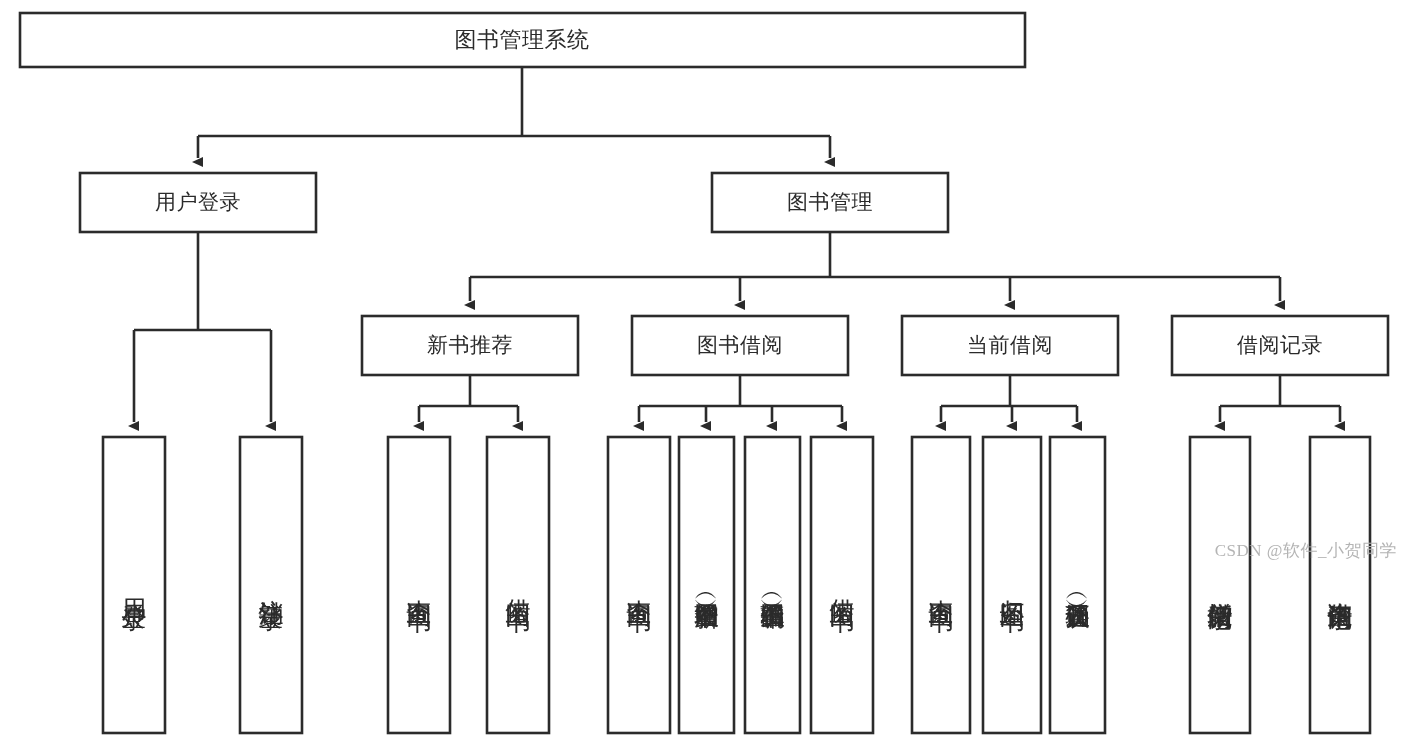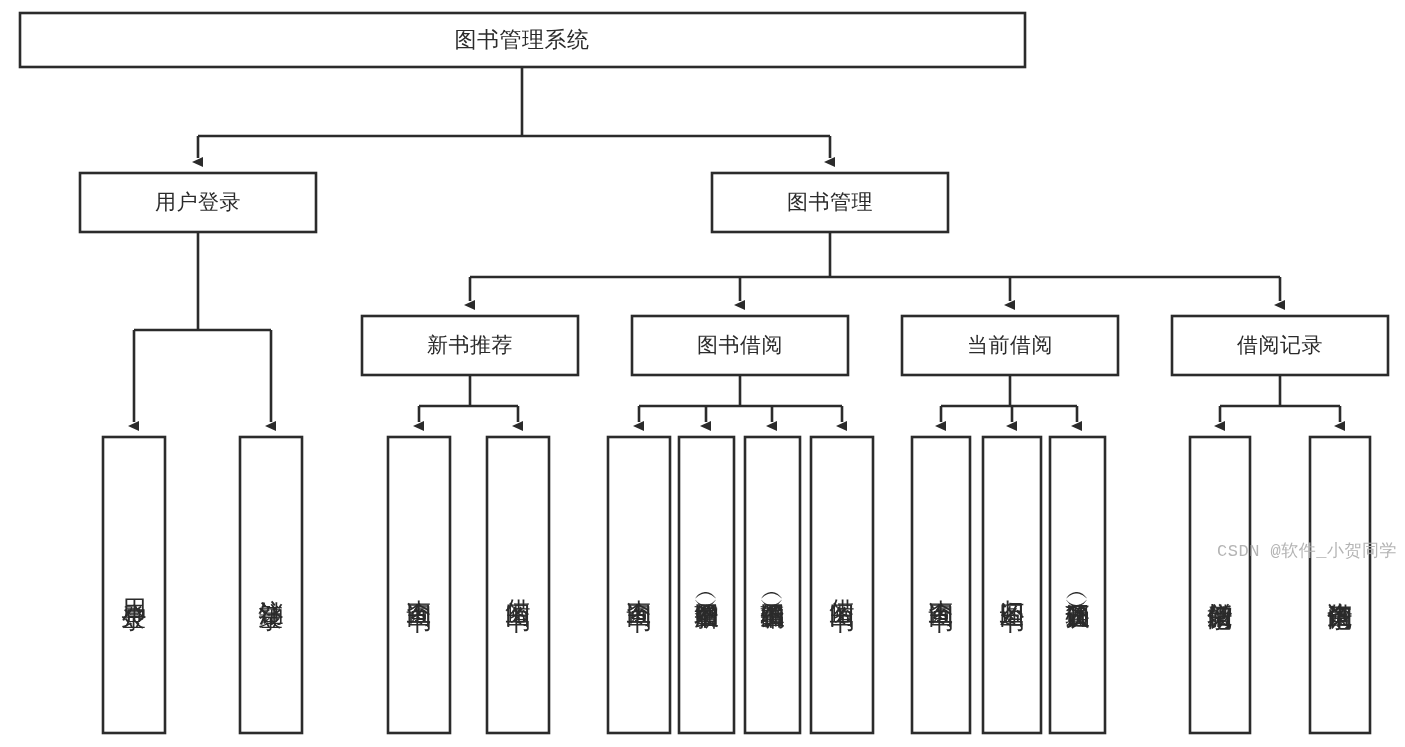--- a/index.html
+++ b/index.html
@@ -66,21 +66,21 @@
     justify-content: center;
     text-align: center;
     letter-spacing: 3px;
     white-space: nowrap;
     pointer-events: none;
   }
   .watermark {
     position: absolute;
     right: 8px;
     bottom: 6px;
-    font-family: Liberation Mono, monospace;
+    font-family: Liberation Serif, serif;
     font-size: 17px;
     color: #b4b4b4;
     white-space: nowrap;
     letter-spacing: 0.5px;
   }
 </style>
 </head>
 <body>
 
 <div id="diagram-root">

